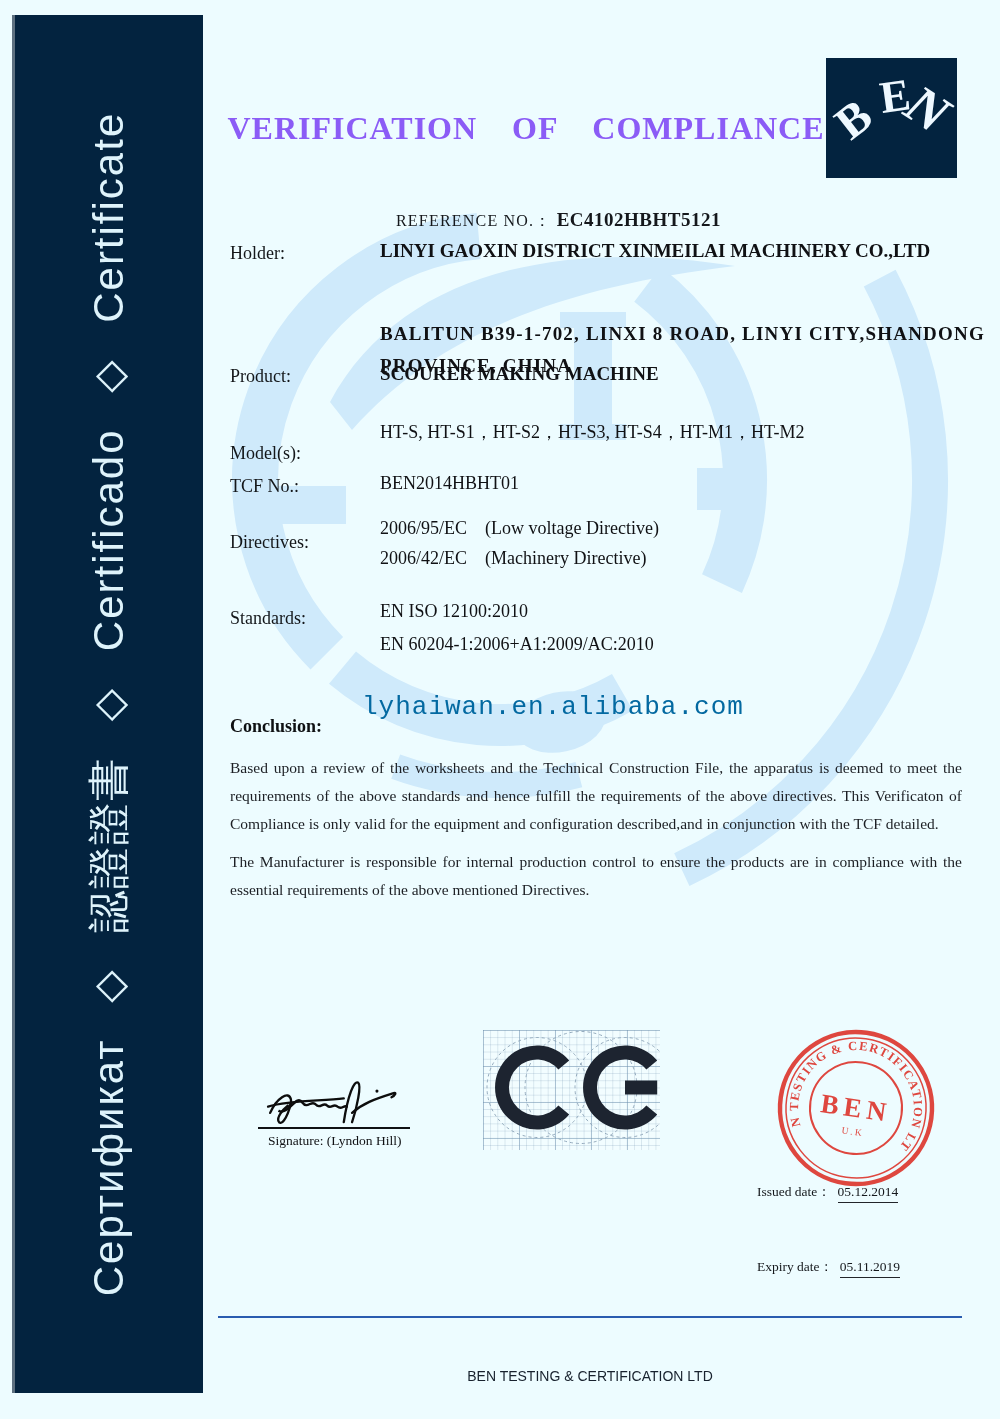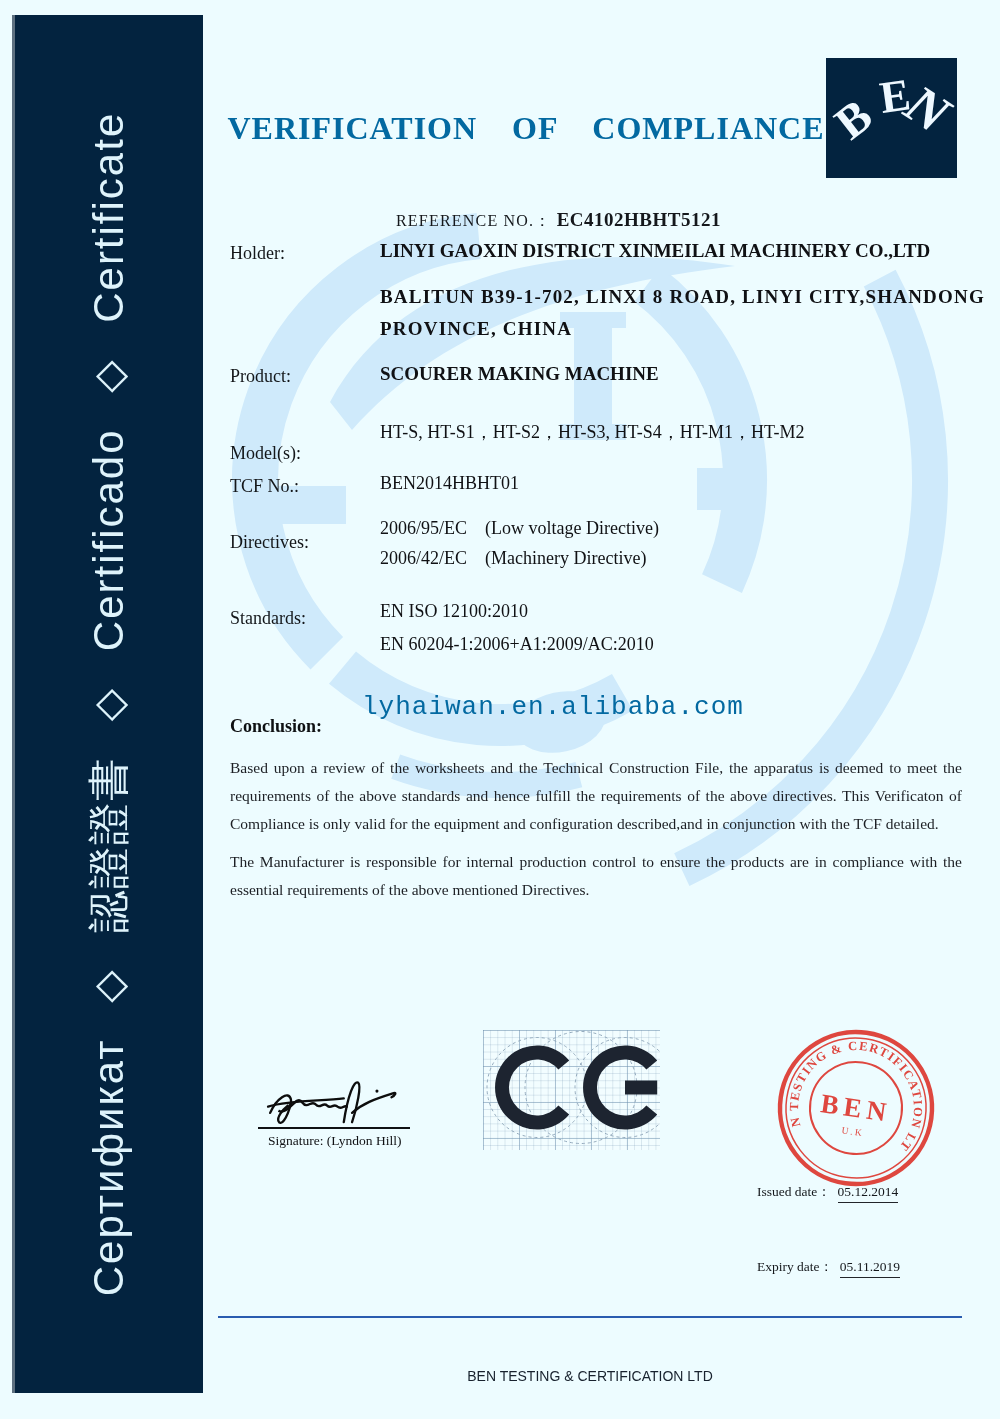--- a/index.html
+++ b/index.html
@@ -29,32 +29,32 @@
   .logo span{
     position:absolute; font-family:"Liberation Serif","DejaVu Serif",serif;
     font-weight:bold; color:#eef8ff; line-height:1;
   }
   .logo .lb{left:12px; top:38px; font-size:47px; transform:rotate(-38deg);}
   .logo .le{left:54px; top:16px; font-size:45px; transform:rotate(-8deg);}
   .logo .ln{left:82px; top:24px; font-size:54px; font-style:italic; transform:rotate(33deg);}
 
   .title{
     position:absolute; left:226px; top:110px; width:600px; margin:0;
-    text-align:center; font-size:32px; font-weight:bold; color:#0369a1;
+    text-align:center; font-size:32px; font-weight:bold; color:#8b5cf6;
     letter-spacing:1px; word-spacing:26px;
   }
 
   .ref{position:absolute; left:380px; top:191px; white-space:pre;}
   .ref-label{font-size:16px; letter-spacing:1.2px;}
   .ref-value{font-size:19px; font-weight:bold; letter-spacing:.5px;}
 
   .lbl{position:absolute; left:230px; font-size:18px; color:#14171a;}
   .val{position:absolute; left:380px; font-size:18px; color:#101114; white-space:pre;}
   .val.bold{font-weight:bold; font-size:19px;}
-  .val.wide{letter-spacing:1.2px;}
+  .val.wide{letter-spacing:1.2px;margin-top:37px;}
 
   .alibaba{
     position:absolute; left:362px; top:692px;
     font-family:Liberation Mono, monospace;
     font-size:26px; letter-spacing:1px; color:#0369a1;
   }
 
   .concl-h{position:absolute; left:230px; top:716px; margin:0; font-size:18px; font-weight:bold; color:#0e1012;}
   .para{
     position:absolute; left:230px; width:732px; margin:0;

